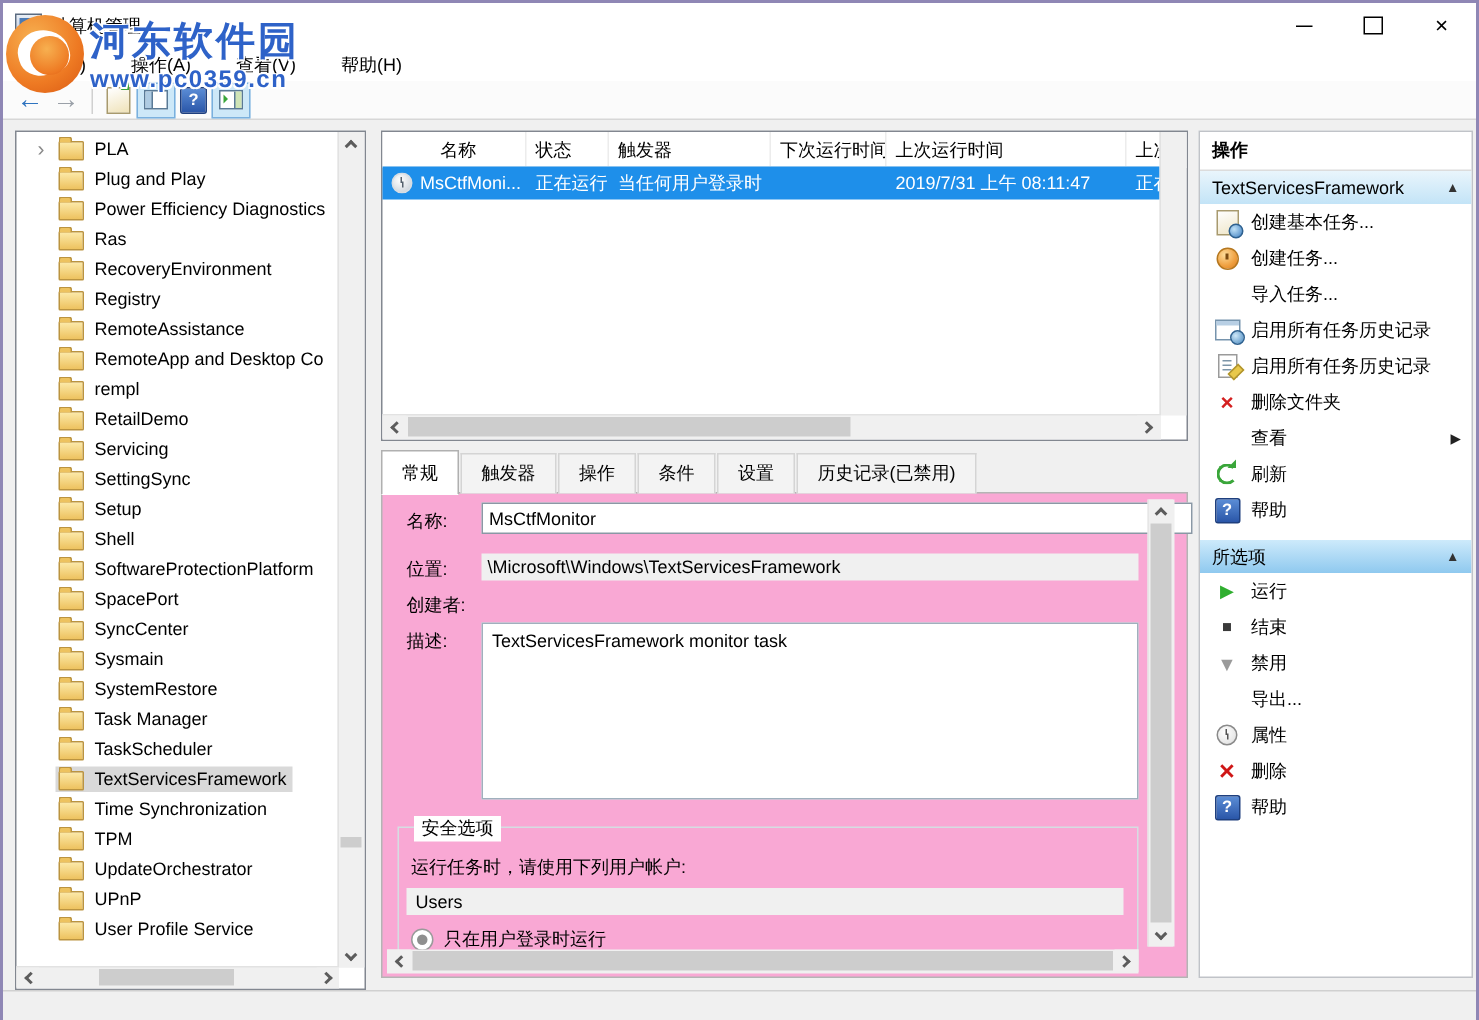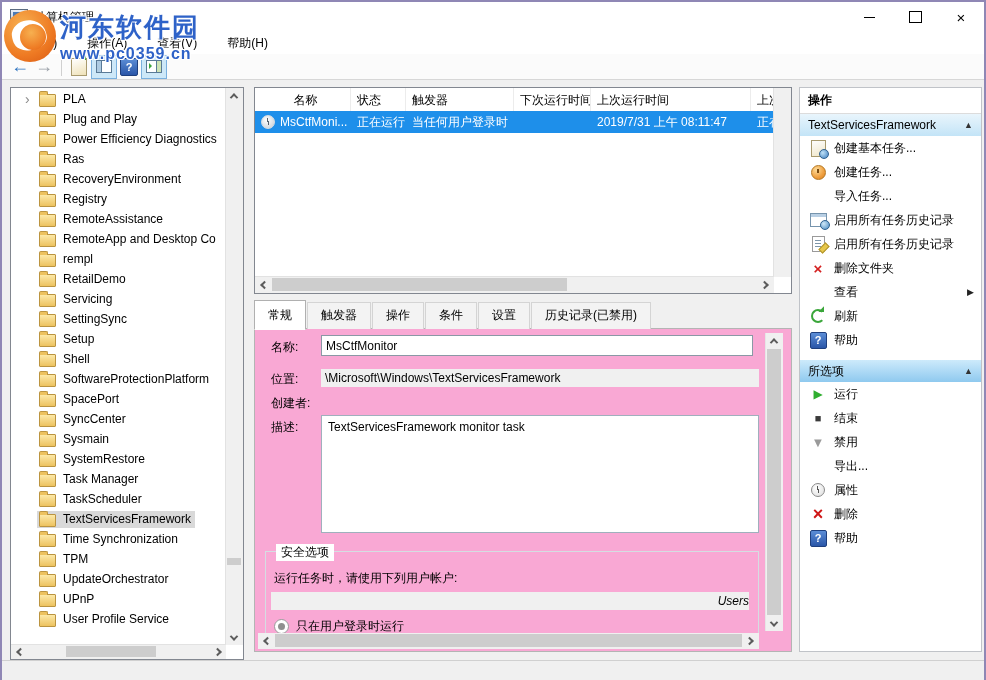--- a/index.html
+++ b/index.html
@@ -82,27 +82,27 @@
   .lp-corner{position:absolute;right:0;top:0;width:17px;height:23px;background:#fafafa;border-left:1px solid #ececec;border-bottom:1px solid #ececec;}
   .lp-sb-h{left:0;right:17px;bottom:0;height:16px;border-top:1px solid #e2e2e2;}
 
   
   .details-panel{position:absolute;left:252px;top:300px;width:538px;height:350px;}
   .tab-strip{position:absolute;left:0;top:0;height:27px;display:flex;align-items:flex-end;z-index:2;}
   .tab{padding:4px 13px 5px 13px;border:1px solid #d4d4d4;border-bottom:none;background:#f3f3f3;margin-right:1px;white-space:nowrap;}
   .tab.active{background:#fff;border:1px solid #b0b0b0;border-bottom:1px solid #fff;padding-top:6px;margin-bottom:-1px;}
   .tab-page{position:absolute;left:0;top:26px;right:0;bottom:0;background:#f9a8d4;border:1px solid #b4b4b4;box-sizing:border-box;}
   .fld-label{position:absolute;left:16px;white-space:nowrap;}
-  .fld-input{position:absolute;left:66px;top:6px;width:432px;height:21px;border:1px solid #8a98a5;box-sizing:border-box;font-family:inherit;font-size:12px;padding:0 4px;background:#fff;}
+  .fld-input{position:absolute;left:66px;top:6px;width:474px;height:21px;border:1px solid #8a98a5;box-sizing:border-box;font-family:inherit;font-size:12px;padding:0 4px;background:#fff;}
   .fld-strip{position:absolute;left:66px;width:438px;height:18px;background:#f0f0f0;padding:2px 0 0 4px;box-sizing:border-box;white-space:nowrap;overflow:hidden;}
   .fld-desc{position:absolute;left:66px;top:86px;width:438px;height:118px;border:1px solid #9fb0bd;box-sizing:border-box;padding:4px 6px;background:#fff;}
-  .sec-group{position:absolute;left:10px;top:222px;width:494px;height:92px;border:1px solid #d5dde2;box-sizing:border-box;text-align:right;}
+  .sec-group{position:absolute;left:10px;top:222px;width:494px;height:92px;border:1px solid #d5dde2;box-sizing:border-box;}
   .sec-legend{position:absolute;left:10px;top:-8px;background:#fff;padding:0 5px;}
   .sec-prompt{position:absolute;left:8px;top:18px;white-space:nowrap;}
-  .sec-users{position:absolute;left:5px;top:40px;width:478px;height:18px;background:#f0f0f0;padding:2px 0 0 6px;box-sizing:border-box;font-style:italic;}
+  .sec-users{position:absolute;left:5px;top:40px;width:478px;height:18px;background:#f0f0f0;padding:2px 0 0 6px;box-sizing:border-box;}
   .sec-radio-row{position:absolute;left:8px;top:66px;display:flex;align-items:center;}
   .radio{width:13px;height:13px;border-radius:50%;border:1px solid #9a9a9a;background:#fff;position:relative;margin-right:7px;flex:none;}
   .radio::after{content:'';position:absolute;inset:3px;border-radius:50%;background:#8f8f8f;}
   .dp-sb-v{right:8px;top:4px;width:17px;bottom:20px;border-left:1px solid #e6e6e6;}
   .dp-sb-h{left:3px;right:32px;bottom:2px;height:16px;}
 
   
   .actions-panel{position:absolute;left:797px;top:85px;width:183px;height:565px;background:#fff;border:1px solid #c0c3c8;box-sizing:border-box;overflow:hidden;}
   .ap-title{height:25px;line-height:25px;padding-left:8px;font-weight:bold;border-bottom:1px solid #dcdcdc;}
   .ap-header{height:22px;display:flex;align-items:center;padding:0 8px;background:linear-gradient(#e9f5fc,#c3e4f7);position:relative;}

